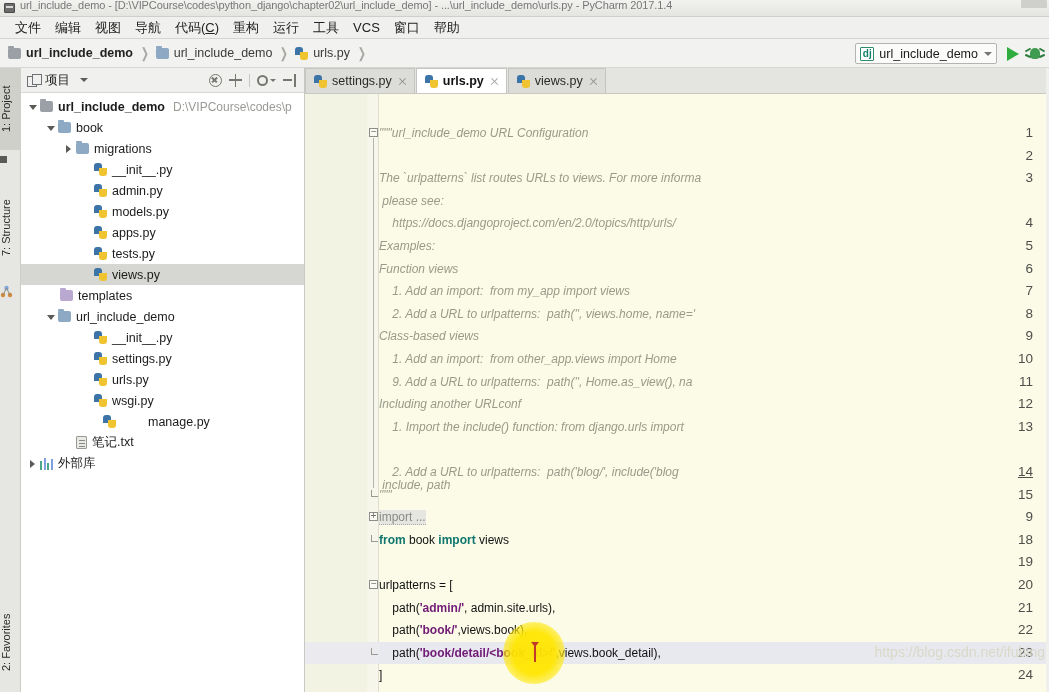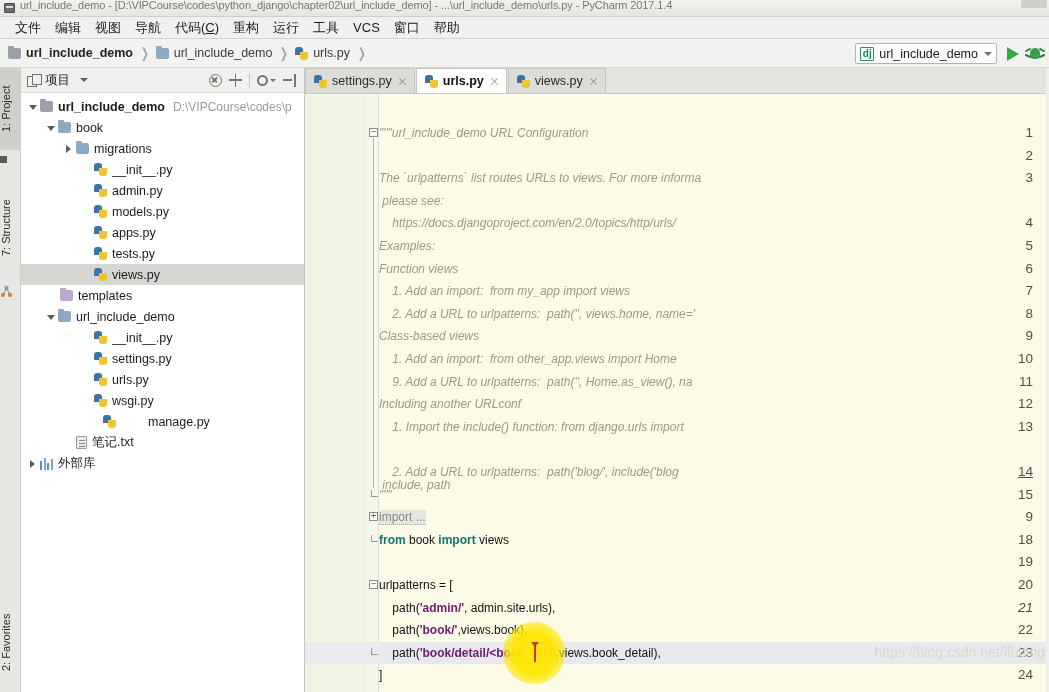--- a/index.html
+++ b/index.html
@@ -602,21 +602,21 @@
         <div class="ln" style="top: 389.6px;">15</div>
         <div class="crow" style="top: 389.6px; left: 74px;"><span class="docstr">"""</span></div>
         <div class="ln" style="top: 412.2px;">9</div>
         <div class="crow" style="top: 412.2px; left: 74px;"><span class="folded">import ...</span></div>
         <div class="ln" style="top: 434.8px;">18</div>
         <div class="crow" style="top: 434.8px; left: 74px;"><span class="kw">from </span><span class="plain">book </span><span class="kw">import </span><span class="plain">views</span></div>
         <div class="ln" style="top: 457.4px;">19</div>
         <div class="crow" style="top: 457.4px; left: 74px;"><span class="plain"></span></div>
         <div class="ln" style="top: 480px;">20</div>
         <div class="crow" style="top: 480px; left: 74px;"><span class="plain">urlpatterns = [</span></div>
-        <div class="ln" style="top: 502.6px; font-style: italic;">21</div>
+        <div class="ln" style="top: 502.6px;">21</div>
         <div class="crow" style="top: 502.6px; left: 74px;"><span class="plain">    path(</span><span class="str">'admin/'</span><span class="plain">, admin.site.urls),</span></div>
         <div class="ln" style="top: 525.2px;">22</div>
         <div class="crow" style="top: 525.2px; left: 74px;"><span class="plain">    path(</span><span class="str">'book/'</span><span class="plain">,views.book),</span></div>
         <div class="ln" style="top: 547.8px;">23</div>
         <div class="crow" style="top: 547.8px; left: 74px;"><span class="plain">    path(</span><span class="str">'book/detail/&lt;book_id&gt;/'</span><span class="plain">,views.book_detail),</span></div>
         <div class="ln" style="top: 570.4px;">24</div>
         <div class="crow" style="top: 570.4px; left: 74px;"><span class="plain">]</span></div>
         <div class="ln" style="top: 593px;">25</div>
         <div class="crow" style="top: 593px; left: 74px;"><span class="plain"></span></div>
         <div class="fold-marker fold-box" style="top: 34px;">−</div>

